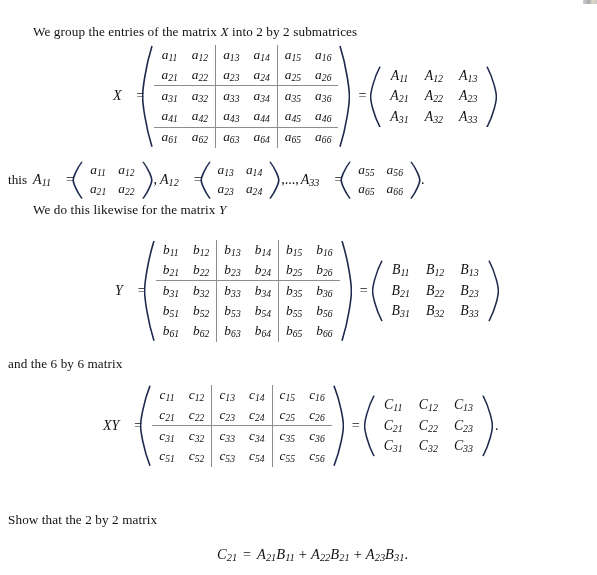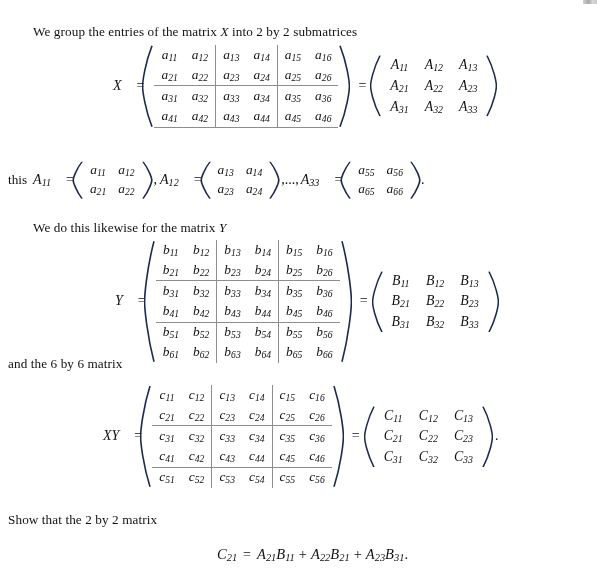--- a/index.html
+++ b/index.html
@@ -166,20 +166,28 @@
           <td>a<sub>36</sub></td>
         </tr>
         <tr class="hrule">
           <td>a<sub>41</sub></td>
           <td class="vrule">a<sub>42</sub></td>
           <td>a<sub>43</sub></td>
           <td class="vrule">a<sub>44</sub></td>
           <td>a<sub>45</sub></td>
           <td>a<sub>46</sub></td>
         </tr>
+        <tr>
+          <td>a<sub>61</sub></td>
+          <td class="vrule">a<sub>62</sub></td>
+          <td>a<sub>63</sub></td>
+          <td class="vrule">a<sub>64</sub></td>
+          <td>a<sub>65</sub></td>
+          <td>a<sub>66</sub></td>
+        </tr>
       </tbody>
         </table>
       <span class="paren right">
         <svg viewBox="0 0 11 100" preserveAspectRatio="none">
             <path d="M1 1 C7.8 22, 10.4 44, 10.4 50 C10.4 56, 7.8 78, 1 99" stroke="#1d2a4d" stroke-width="1.6" fill="none"></path>
           </svg>
       </span>
     </span>
 
     <span class="eqsign" style="margin-left:18px;">=</span>
@@ -298,21 +306,21 @@
         </table>
       <span class="paren right">
         <svg viewBox="0 0 11 100" preserveAspectRatio="none">
             <path d="M1 2 C7.4 24, 9.8 45, 9.8 50 C9.8 55, 7.4 76, 1 98" stroke="#1d2a4d" stroke-width="1.7" fill="none"></path>
           </svg>
       </span>
     </span>
     <span class="trail" style="margin-left:10px;">.</span>
   </div>
 
-  <div class="ptext" style="left:33px; top:220px;">
+  <div class="ptext" style="left:33px; top:202px;">
     <span>We do this likewise for the matrix&nbsp;</span><span class="mi">Y</span>
   </div>
 
   <div class="eqblock" style="left:115px; top:240px;">
     <span class="lhs">Y</span>
     <span class="eqsign">=</span>
 
     <span class="matrix">
       <span class="paren left">
         <svg viewBox="0 0 11 100" preserveAspectRatio="none">
@@ -338,28 +346,20 @@
           <td>b<sub>26</sub></td>
         </tr>
         <tr>
           <td>b<sub>31</sub></td>
           <td class="vrule">b<sub>32</sub></td>
           <td>b<sub>33</sub></td>
           <td class="vrule">b<sub>34</sub></td>
           <td>b<sub>35</sub></td>
           <td>b<sub>36</sub></td>
         </tr>
-        <tr class="hrule">
-          <td>b<sub>41</sub></td>
-          <td class="vrule">b<sub>42</sub></td>
-          <td>b<sub>43</sub></td>
-          <td class="vrule">b<sub>44</sub></td>
-          <td>b<sub>45</sub></td>
-          <td>b<sub>46</sub></td>
-        </tr>
         <tr>
           <td>b<sub>51</sub></td>
           <td class="vrule">b<sub>52</sub></td>
           <td>b<sub>53</sub></td>
           <td class="vrule">b<sub>54</sub></td>
           <td>b<sub>55</sub></td>
           <td>b<sub>56</sub></td>
         </tr>
         <tr>
           <td>b<sub>61</sub></td>
@@ -443,28 +443,20 @@
           <td>c<sub>25</sub></td>
           <td>c<sub>26</sub></td>
         </tr>
         <tr>
           <td>c<sub>31</sub></td>
           <td class="vrule">c<sub>32</sub></td>
           <td>c<sub>33</sub></td>
           <td class="vrule">c<sub>34</sub></td>
           <td>c<sub>35</sub></td>
           <td>c<sub>36</sub></td>
-        </tr>
-        <tr class="hrule">
-          <td>c<sub>41</sub></td>
-          <td class="vrule">c<sub>42</sub></td>
-          <td>c<sub>43</sub></td>
-          <td class="vrule">c<sub>44</sub></td>
-          <td>c<sub>45</sub></td>
-          <td>c<sub>46</sub></td>
         </tr>
         <tr>
           <td>c<sub>51</sub></td>
           <td class="vrule">c<sub>52</sub></td>
           <td>c<sub>53</sub></td>
           <td class="vrule">c<sub>54</sub></td>
           <td>c<sub>55</sub></td>
           <td>c<sub>56</sub></td>
         </tr>
       </tbody>

